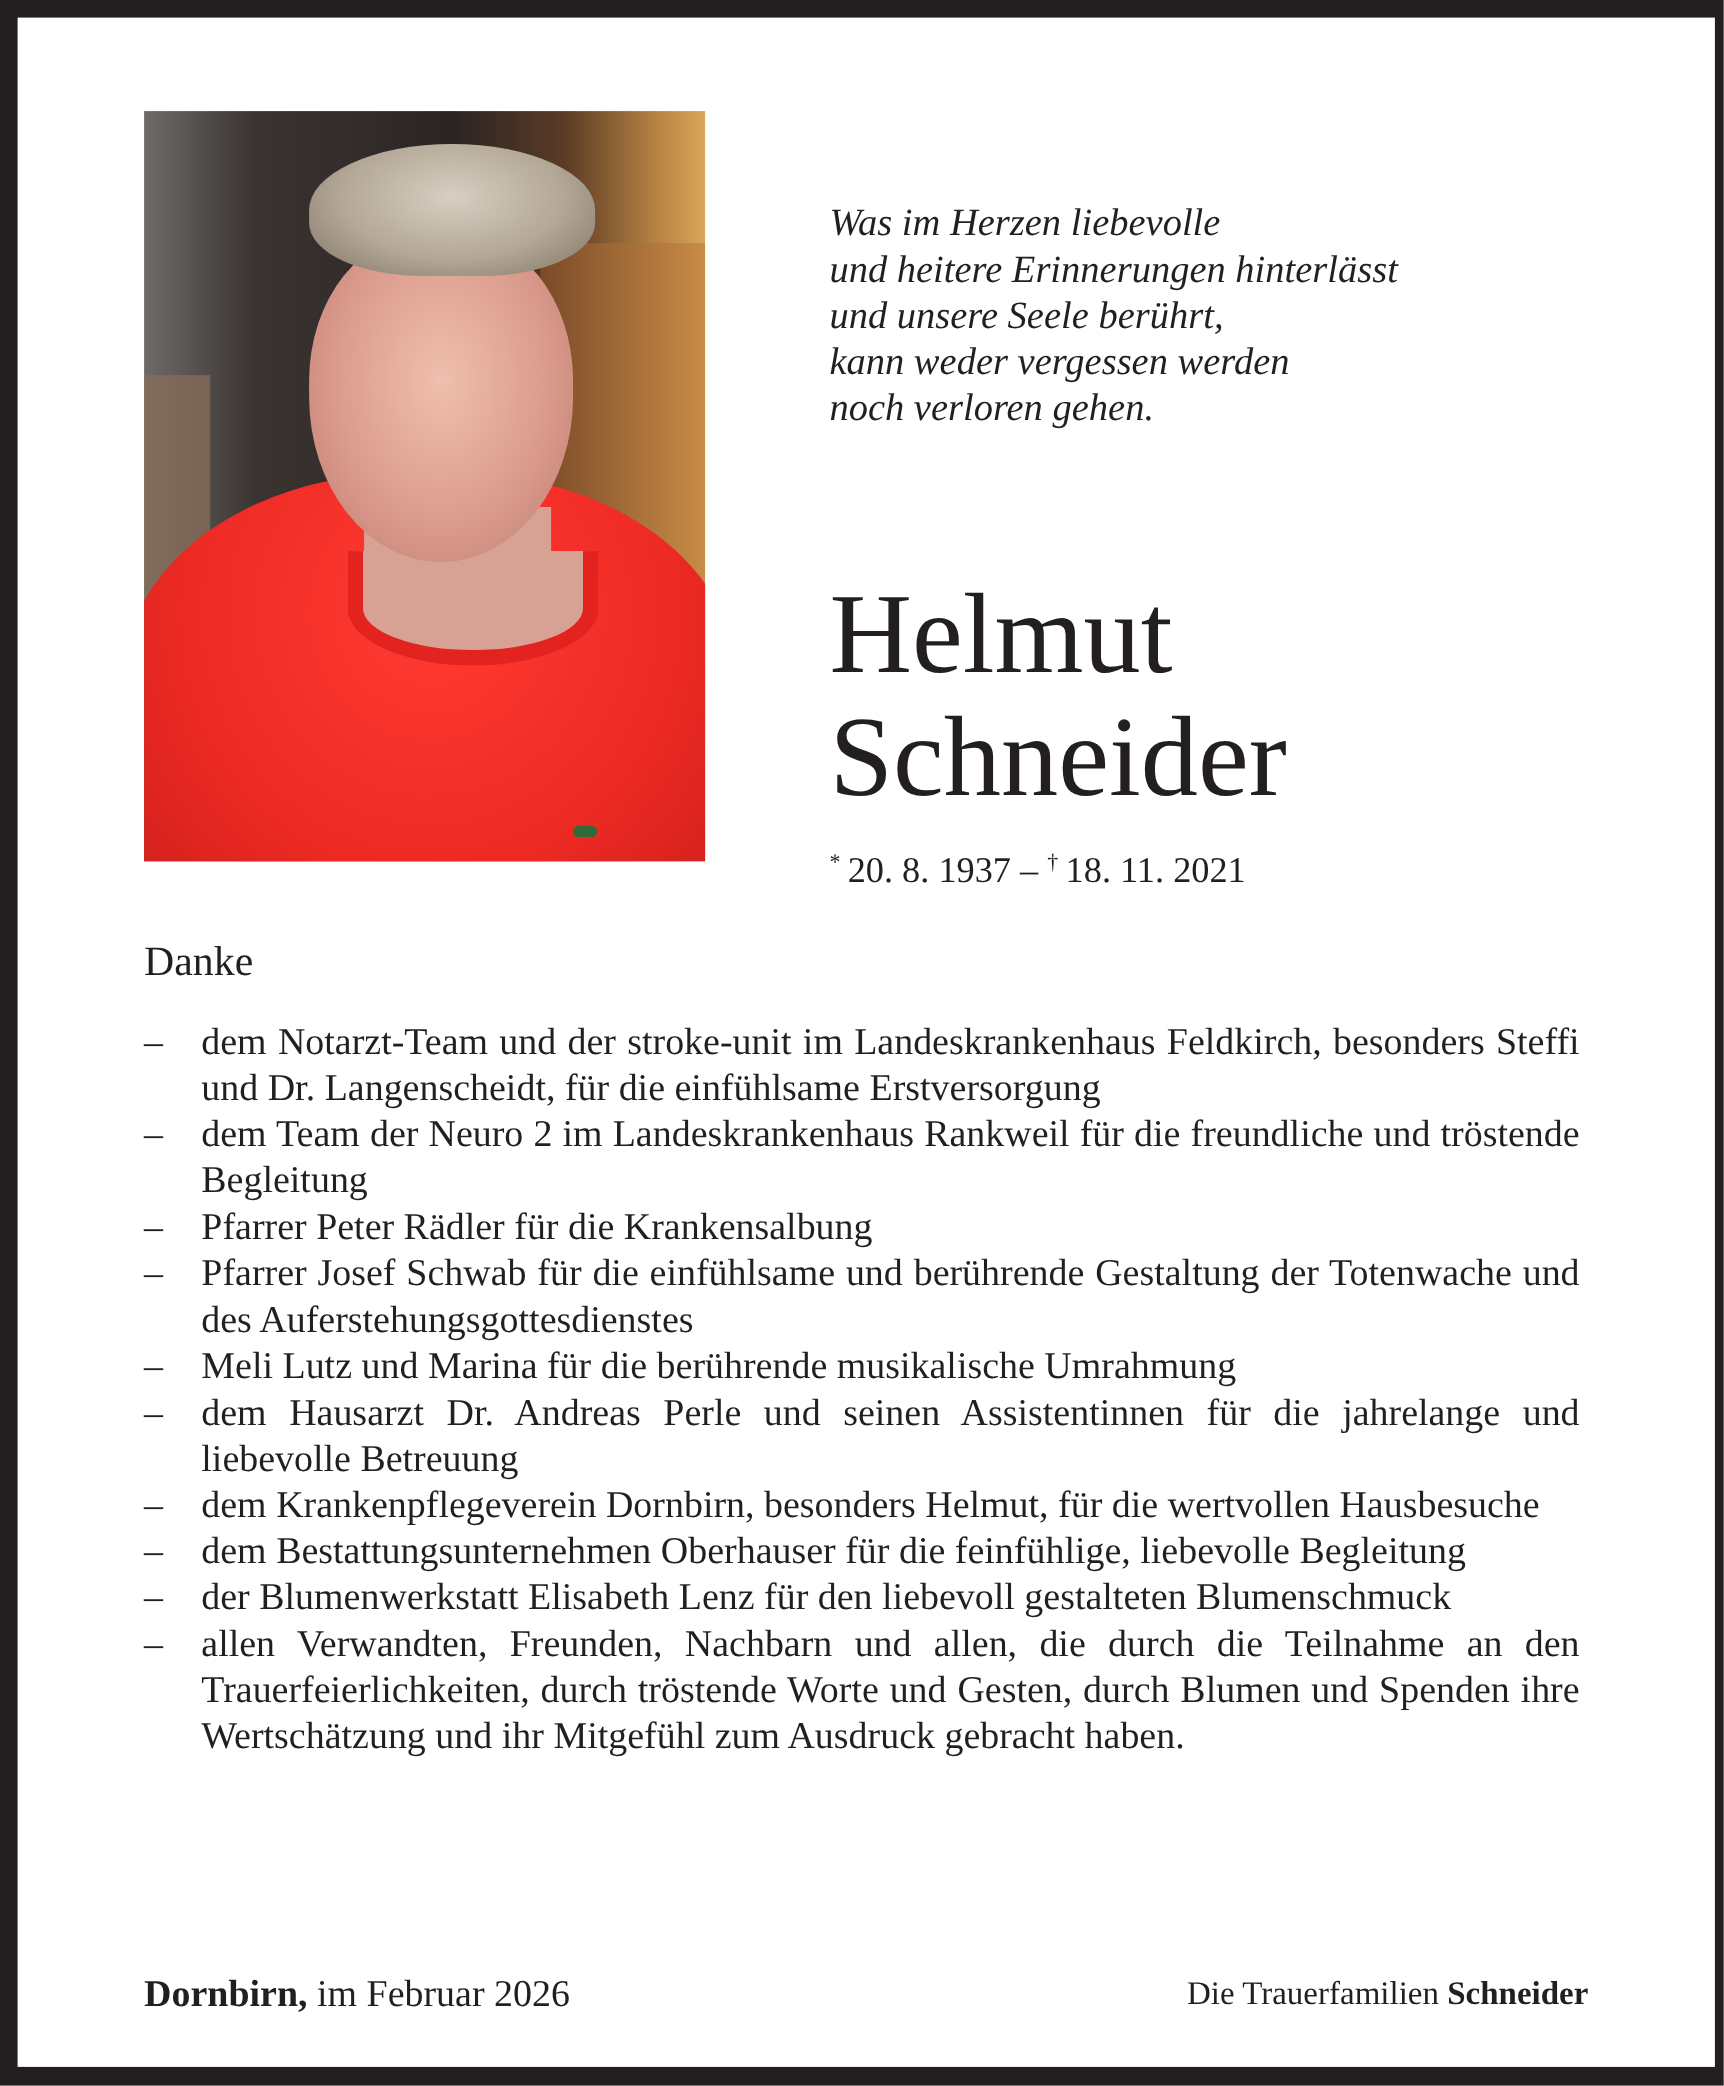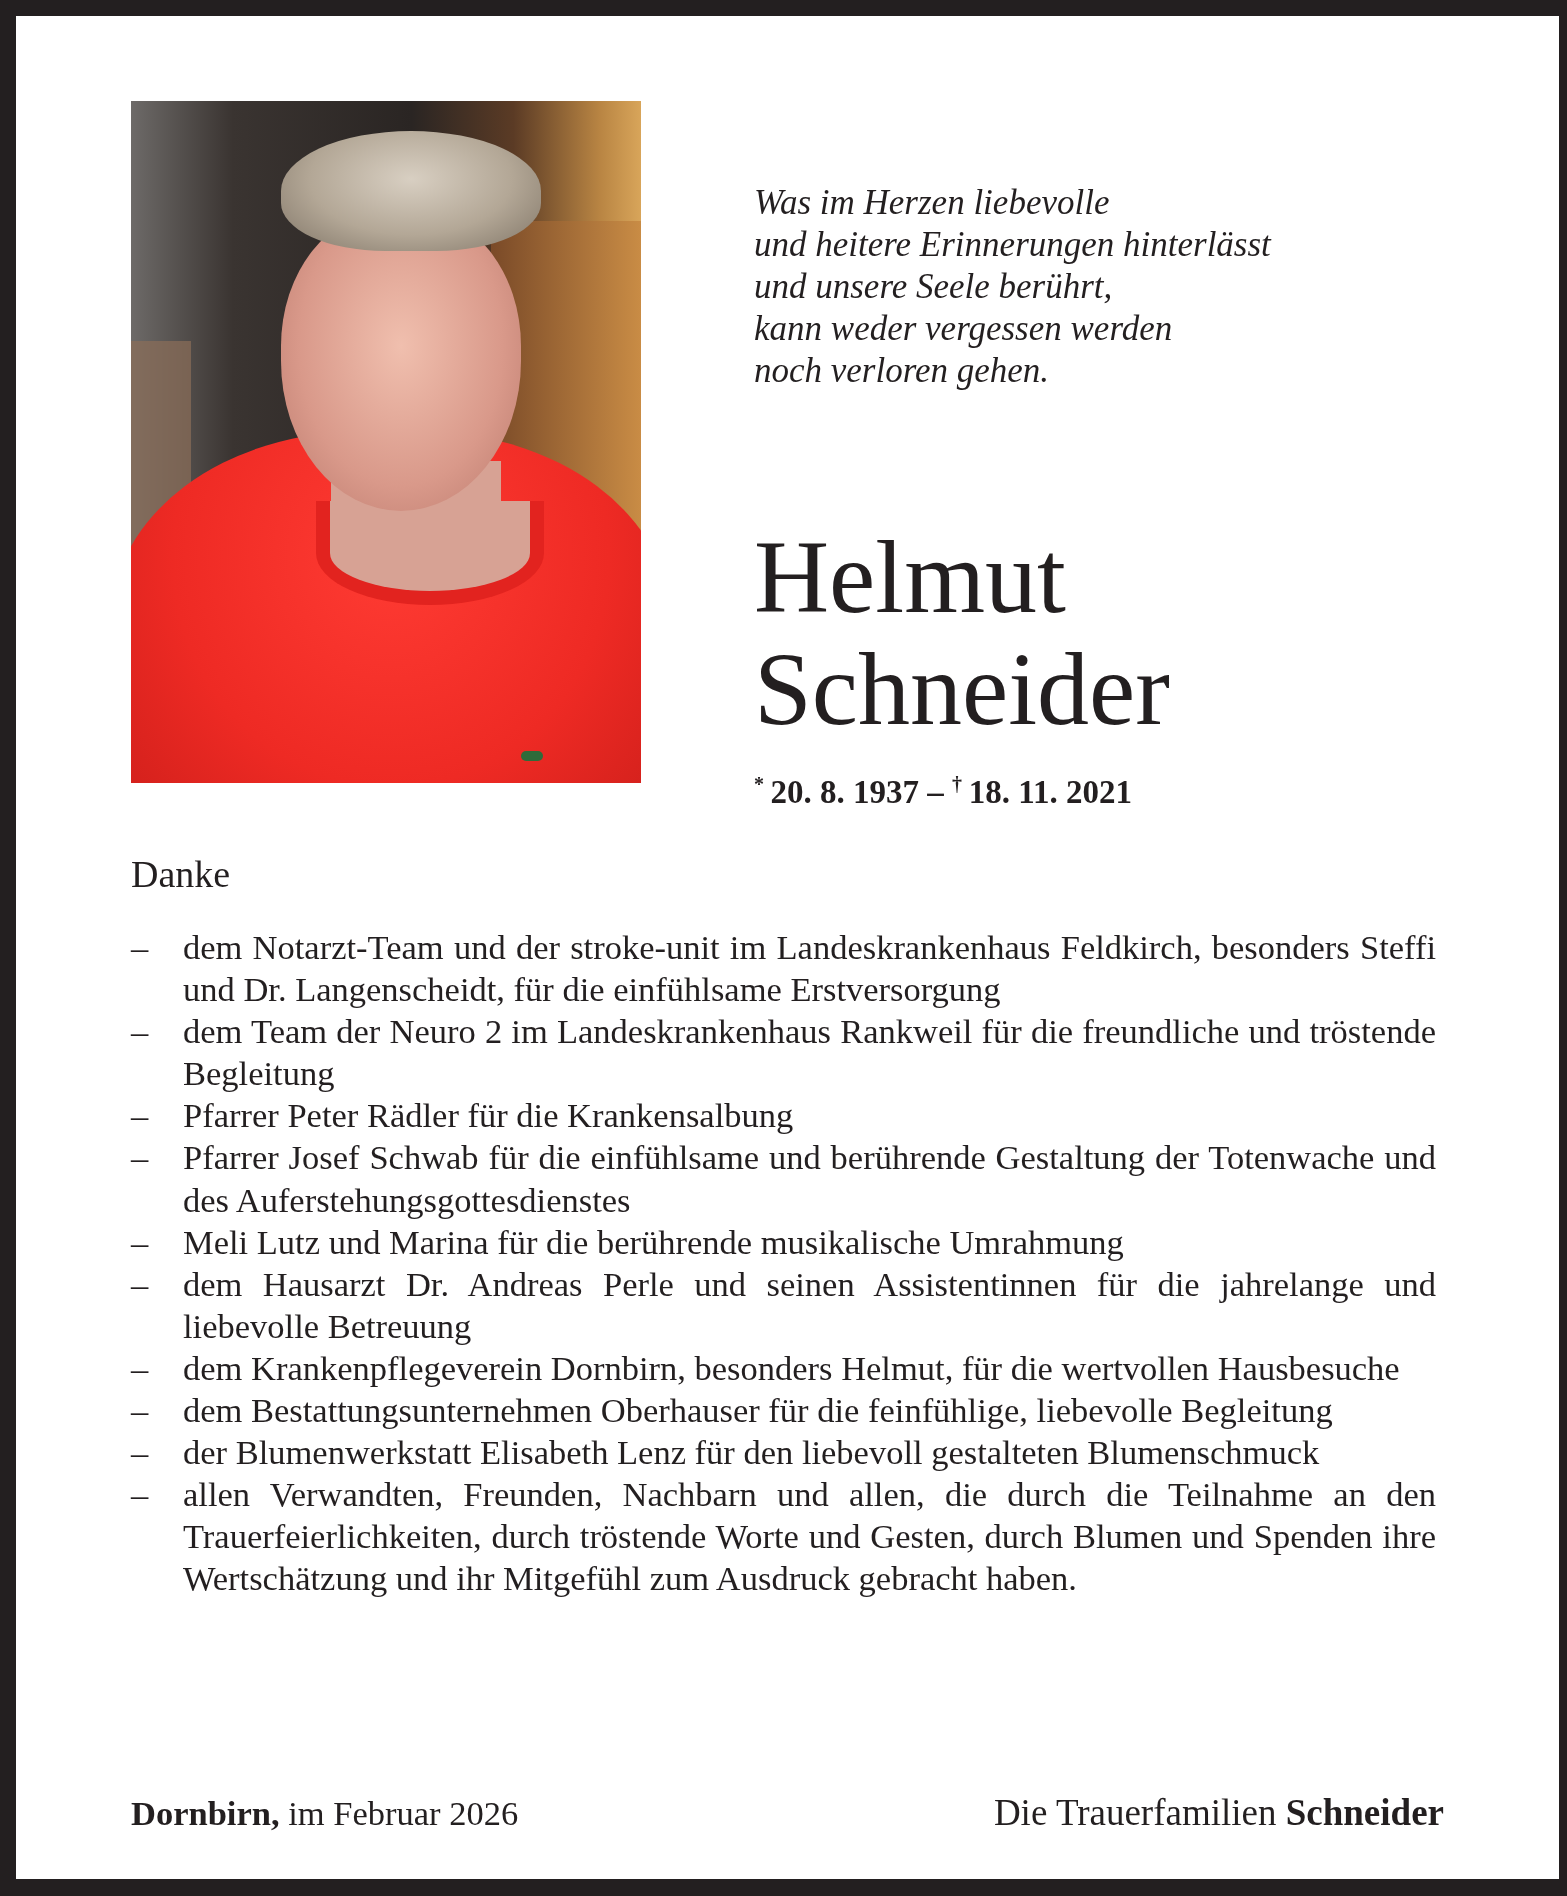--- a/index.html
+++ b/index.html
@@ -16,29 +16,29 @@
                  background: radial-gradient(ellipse at 50% 45%, #f0bfae 0%, #d9998a 60%, #b9786b 100%); }
   .photo .neck { position: absolute; left: 200px; top: 360px; width: 170px; height: 110px; background: #d7a294; border-radius: 0 0 50% 50%; }
   .photo .sweater { position: absolute; left: -20px; top: 330px; width: 560px; height: 420px; border-radius: 45% 45% 0 0;
                     background: radial-gradient(ellipse at 50% 30%, #ff3b33 0%, #ee2a24 55%, #c91d19 100%); }
   .photo .collar { position: absolute; left: 185px; top: 400px; width: 200px; height: 90px; border-radius: 0 0 50% 50%;
                    border: 14px solid #e2231f; border-top: none; background: #d7a294; }
   .photo .logo { position: absolute; left: 390px; top: 650px; width: 22px; height: 10px; background: #2f6b3a; border-radius: 5px; }
 
   .quote { position: absolute; left: 738px; top: 166px; font-style: italic; font-size: 35px; line-height: 42px; white-space: pre; }
   .name { position: absolute; left: 738px; top: 505px; font-size: 104px; line-height: 112px; letter-spacing: 0; }
-  .dates { position: absolute; left: 738px; top: 748px; font-size: 33px; font-weight: bold; line-height: 40px; }
+  .dates { position: absolute; left: 738px; top: 748px; font-size: 33px; font-weight: normal; line-height: 40px; }
   .dates sup { font-size: 20px; vertical-align: 12px; }
 
   .danke { position: absolute; left: 115px; top: 836px; font-size: 38px; line-height: 44px; }
   .list { position: absolute; left: 115px; top: 910px; width: 1305px; margin: 0; padding: 0; list-style: none; }
   .list li { position: relative; padding-left: 52px; font-size: 34.5px; line-height: 42.1px; text-align: justify; text-align-last: left; }
   .list li .dash { position: absolute; left: 0; top: 0; }
   .footer-left { position: absolute; left: 115px; top: 1776px; font-size: 34.5px; line-height: 42px; }
-  .footer-right { position: absolute; right: 115px; top: 1776px; font-size: 37px; line-height: 42px; text-align: right; }
+  .footer-right { position: absolute; right: 115px; top: 1776px; font-size: 30px; line-height: 42px; text-align: right; }
   b { font-weight: bold; }
 </style>
 </head>
 <body>
 
 <div class="page">
 
   <div class="photo" title="Portrait photo of Helmut Schneider in a red sweater">
     <div class="shelf"></div>
     <div class="cabinet"></div>

